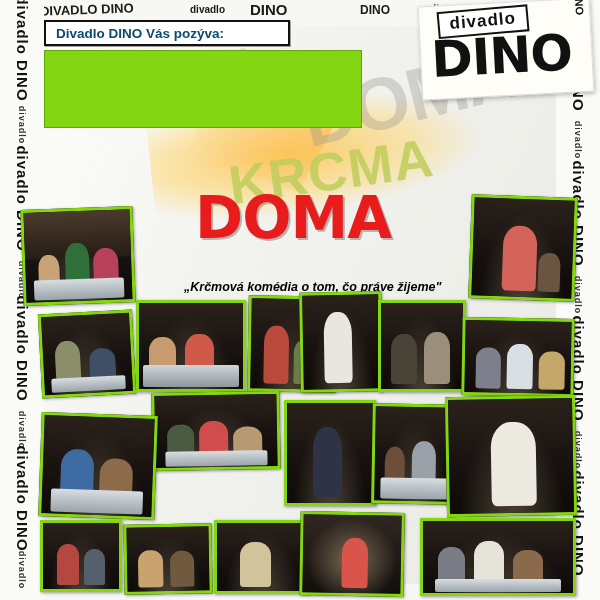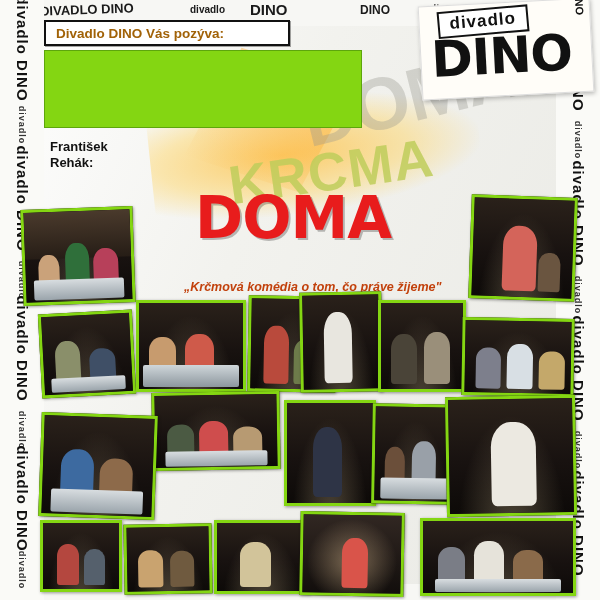--- a/index.html
+++ b/index.html
@@ -182,21 +182,21 @@
     width: 246px;
     height: 26px;
     background: #ffffff;
     border: 2px solid #111;
     display: flex;
     align-items: center;
     padding-left: 10px;
     box-sizing: border-box;
     font-size: 13.5px;
     font-weight: 700;
-    color: #a16207;
+    color: #0c4a6e;
     box-shadow: 1px 1px 0 rgba(0,0,0,0.35);
   }
 
   
   .green-block {
     position: absolute;
     left: 44px;
     top: 50px;
     width: 316px;
     height: 76px;
@@ -245,21 +245,21 @@
     text-shadow: 2px 2px 0 rgba(0,0,0,0.25);
   }
 
   .subtitle {
     position: absolute;
     left: 184px;
     top: 280px;
     font-size: 12.5px;
     font-weight: 700;
     font-style: italic;
-    color: #c2410c;
+    color: #000000;
   }
 
   
   .photo {
     position: absolute;
     border: 3px solid #84d612;
     box-sizing: border-box;
     background: #1a1410;
     overflow: hidden;
     box-shadow: 1px 1px 3px rgba(0,0,0,0.4);
@@ -340,21 +340,20 @@
     <div class="dino-word">DINO</div>
     <div class="dino-stamp">DINO</div>
   </div>
 
   <div class="invite-box">
     <span>Divadlo DINO Vás pozýva:</span>
   </div>
 
   <div class="green-block"></div>
 
-  <div class="author">František Rehák:</div>
 
   <div class="title-second">DOMA</div>
 
   <div class="subtitle">„Krčmová komédia o tom, čo práve žijeme"</div>
 
   <div class="photo" style="left:22px;  top:208px; width:112px; height:96px;  transform:rotate(-2deg);">
     <div class="stage"></div>
     <div class="backdrop" style="background:linear-gradient(180deg,#4a3a2c,#261d16);"></div>
     <div class="figure" style="left:12%;  width:20%; height:46%; background:#caa27a;"></div>
     <div class="figure" style="left:38%;  width:22%; height:58%; background:#2f6f3a;"></div>

